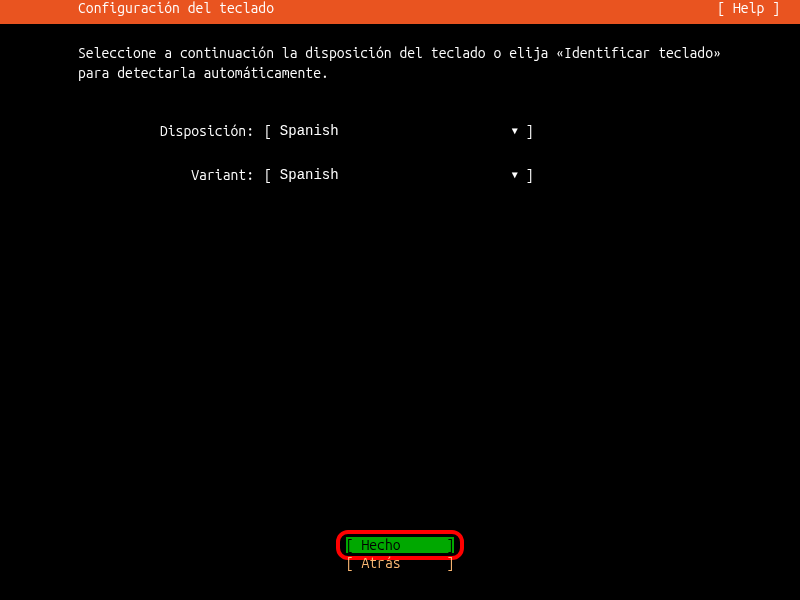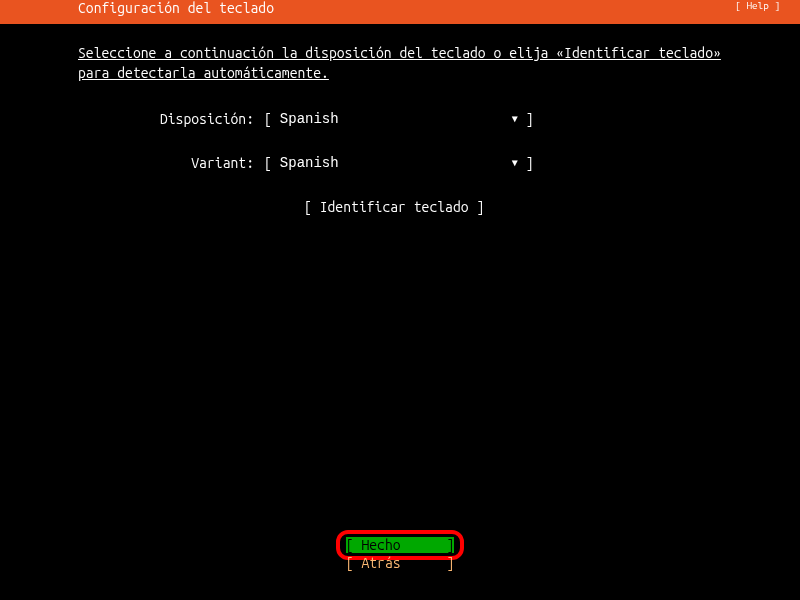--- a/index.html
+++ b/index.html
@@ -24,30 +24,29 @@
       display: flex;
       justify-content: space-between;
       align-items: flex-start;
       padding: 0 20px 0 78px;
       color: #ffffff;
     }
     .header-title {
       font-size: 14px;
     }
     .header-help {
-      font-size: 10px;
+      font-size: 14px;
     }
     .content {
       padding: 20px 78px 0 78px;
       color: #ffffff;
     }
     .instructions {
-      margin-bottom: 28px;
+      margin-bottom: 40px;
       line-height: 1.4;
-      text-decoration: underline;
     }
     .form-section {
       margin-left: 76px;
     }
     .form-row {
       display: flex;
       align-items: center;
       margin-bottom: 28px;
     }
     .form-label {
@@ -147,21 +146,20 @@
     <div class="form-row">
       <span class="form-label">Variant:</span>
       <span class="dropdown">
         <span class="bracket">[ </span>
         <span class="dropdown-value">Spanish</span>
         <span class="dropdown-arrow">▼</span>
         <span class="bracket"> ]</span>
       </span>
     </div>
 
-    <div class="identify-button">[ Identificar teclado ]</div>
   </div>
 </div>
 
 <div class="bottom-buttons">
   <div class="button-row">
     <div class="highlight-box"></div>
     <span class="done-button">
       <span>[ </span><span class="bracket-inner">Hecho</span><span>]</span>
     </span>
   </div>

